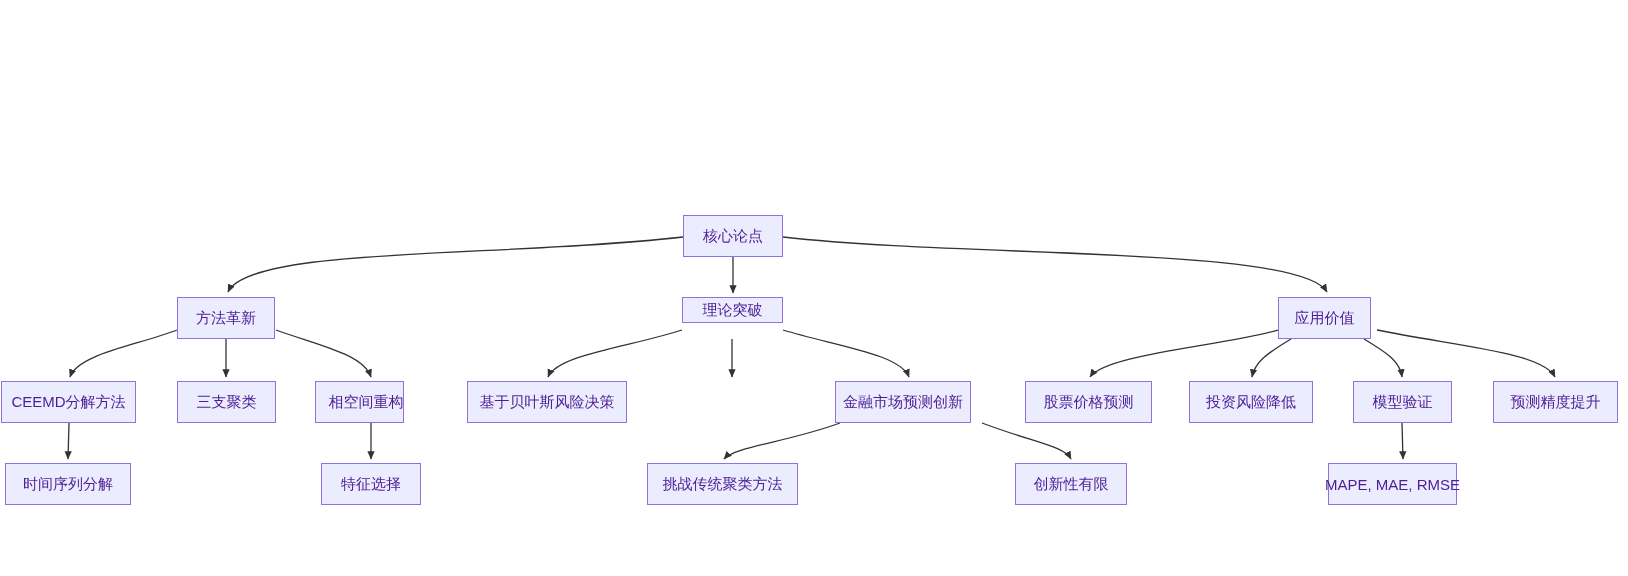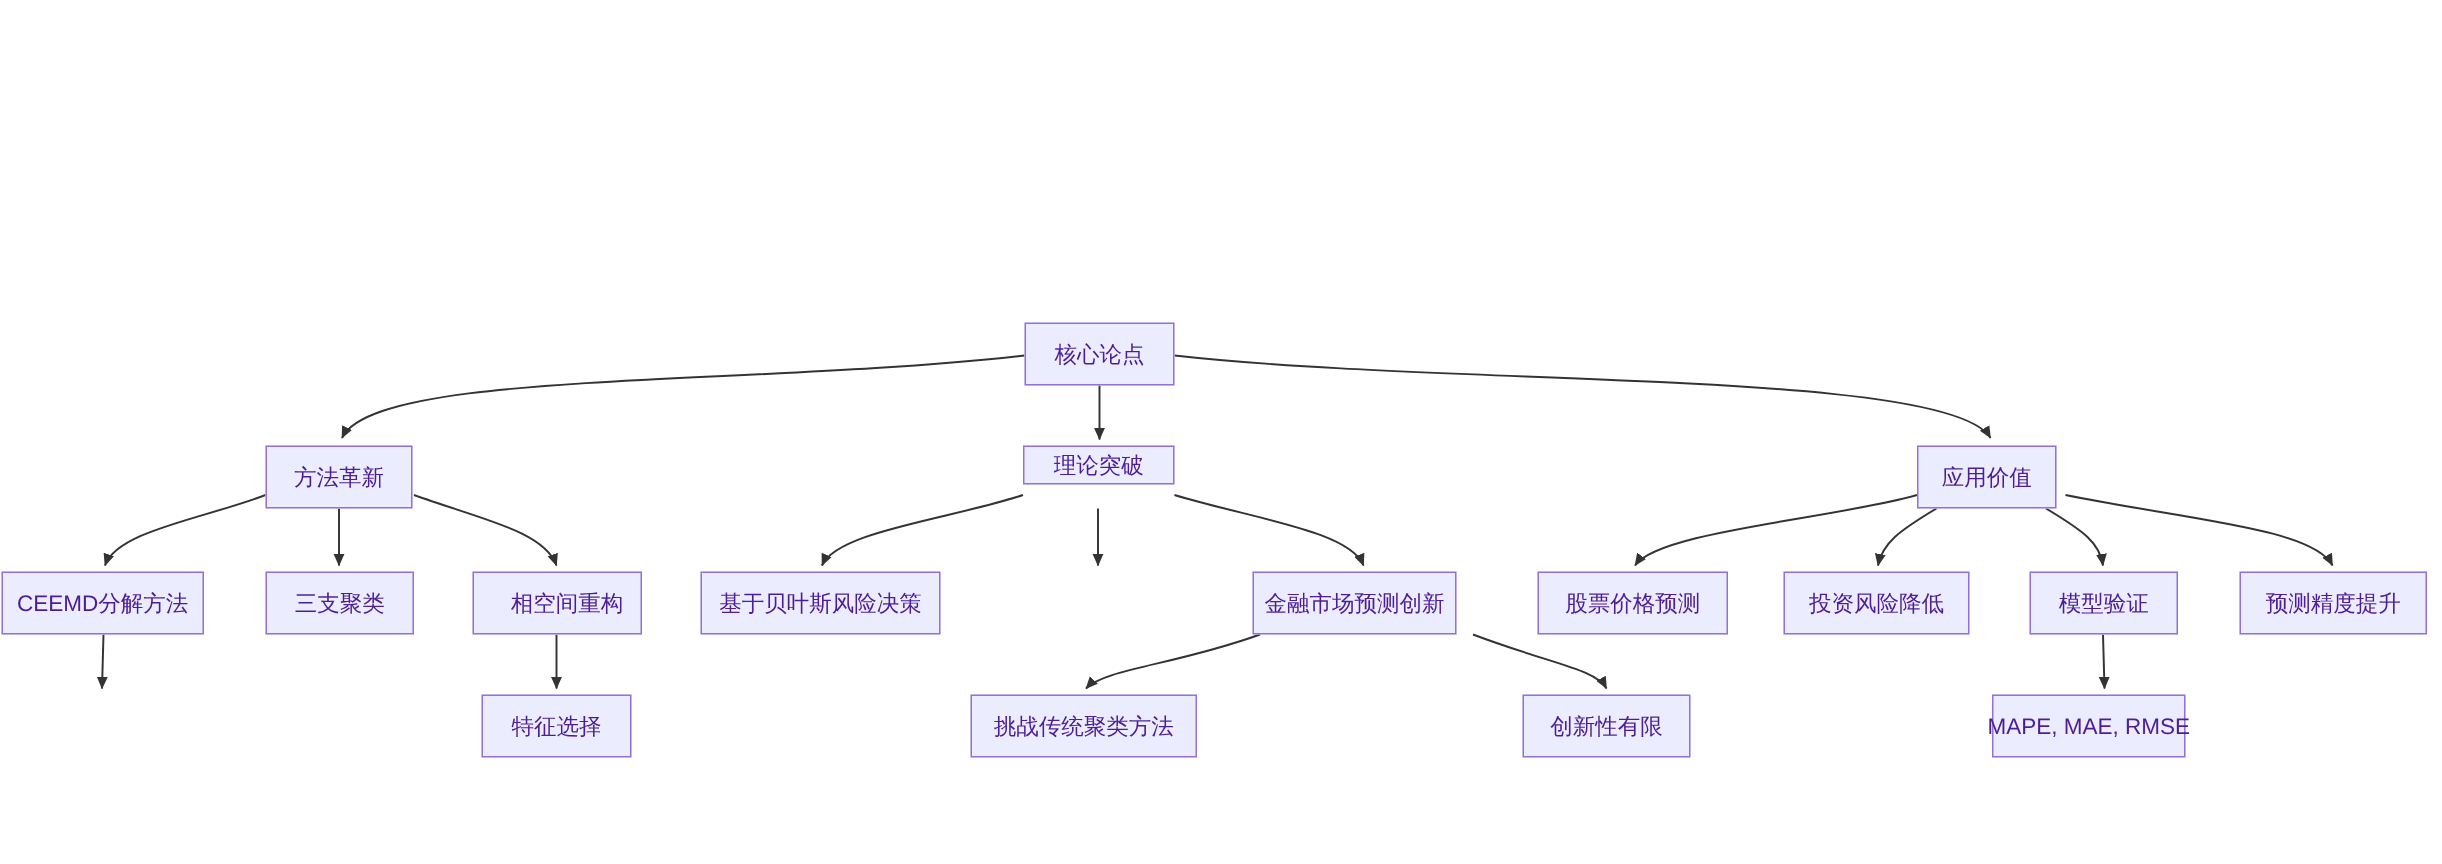--- a/index.html
+++ b/index.html
@@ -85,21 +85,21 @@
   <div class="node" style="left:1278px; top:297px; width:93px; height:42px;align-items:center;">
     <span>应用价值</span>
   </div>
 
   <div class="node" style="left:1px; top:381px; width:135px; height:42px;">
     <span>CEEMD分解方法</span>
   </div>
   <div class="node" style="left:177px; top:381px; width:99px; height:42px;">
     <span>三支聚类</span>
   </div>
-  <div class="node" style="left:315px; top:381px; width:113px; height:42px;padding-left:13px;">
+  <div class="node" style="left:315px; top:381px; width:89px; height:42px;padding-left:13px;">
     <span>相空间重构</span>
   </div>
   <div class="node" style="left:467px; top:381px; width:160px; height:42px;">
     <span>基于贝叶斯风险决策</span>
   </div>
   <div class="node" style="left:835px; top:381px; width:136px; height:42px;">
     <span>金融市场预测创新</span>
   </div>
   <div class="node" style="left:1025px; top:381px; width:127px; height:42px;">
     <span>股票价格预测</span>
@@ -107,20 +107,23 @@
   <div class="node" style="left:1189px; top:381px; width:124px; height:42px;">
     <span>投资风险降低</span>
   </div>
   <div class="node" style="left:1353px; top:381px; width:99px; height:42px;">
     <span>模型验证</span>
   </div>
   <div class="node" style="left:1493px; top:381px; width:125px; height:42px;">
     <span>预测精度提升</span>
   </div>
 
+  <div class="node" style="left:5px; top:463px; width:126px; height:42px;">
+    <span>时间序列分解</span>
+  </div>
   <div class="node" style="left:321px; top:463px; width:100px; height:42px;">
     <span>特征选择</span>
   </div>
   <div class="node" style="left:647px; top:463px; width:151px; height:42px;">
     <span>挑战传统聚类方法</span>
   </div>
   <div class="node" style="left:1015px; top:463px; width:112px; height:42px;">
     <span>创新性有限</span>
   </div>
   <div class="node" style="left:1328px; top:463px; width:129px; height:42px;">

